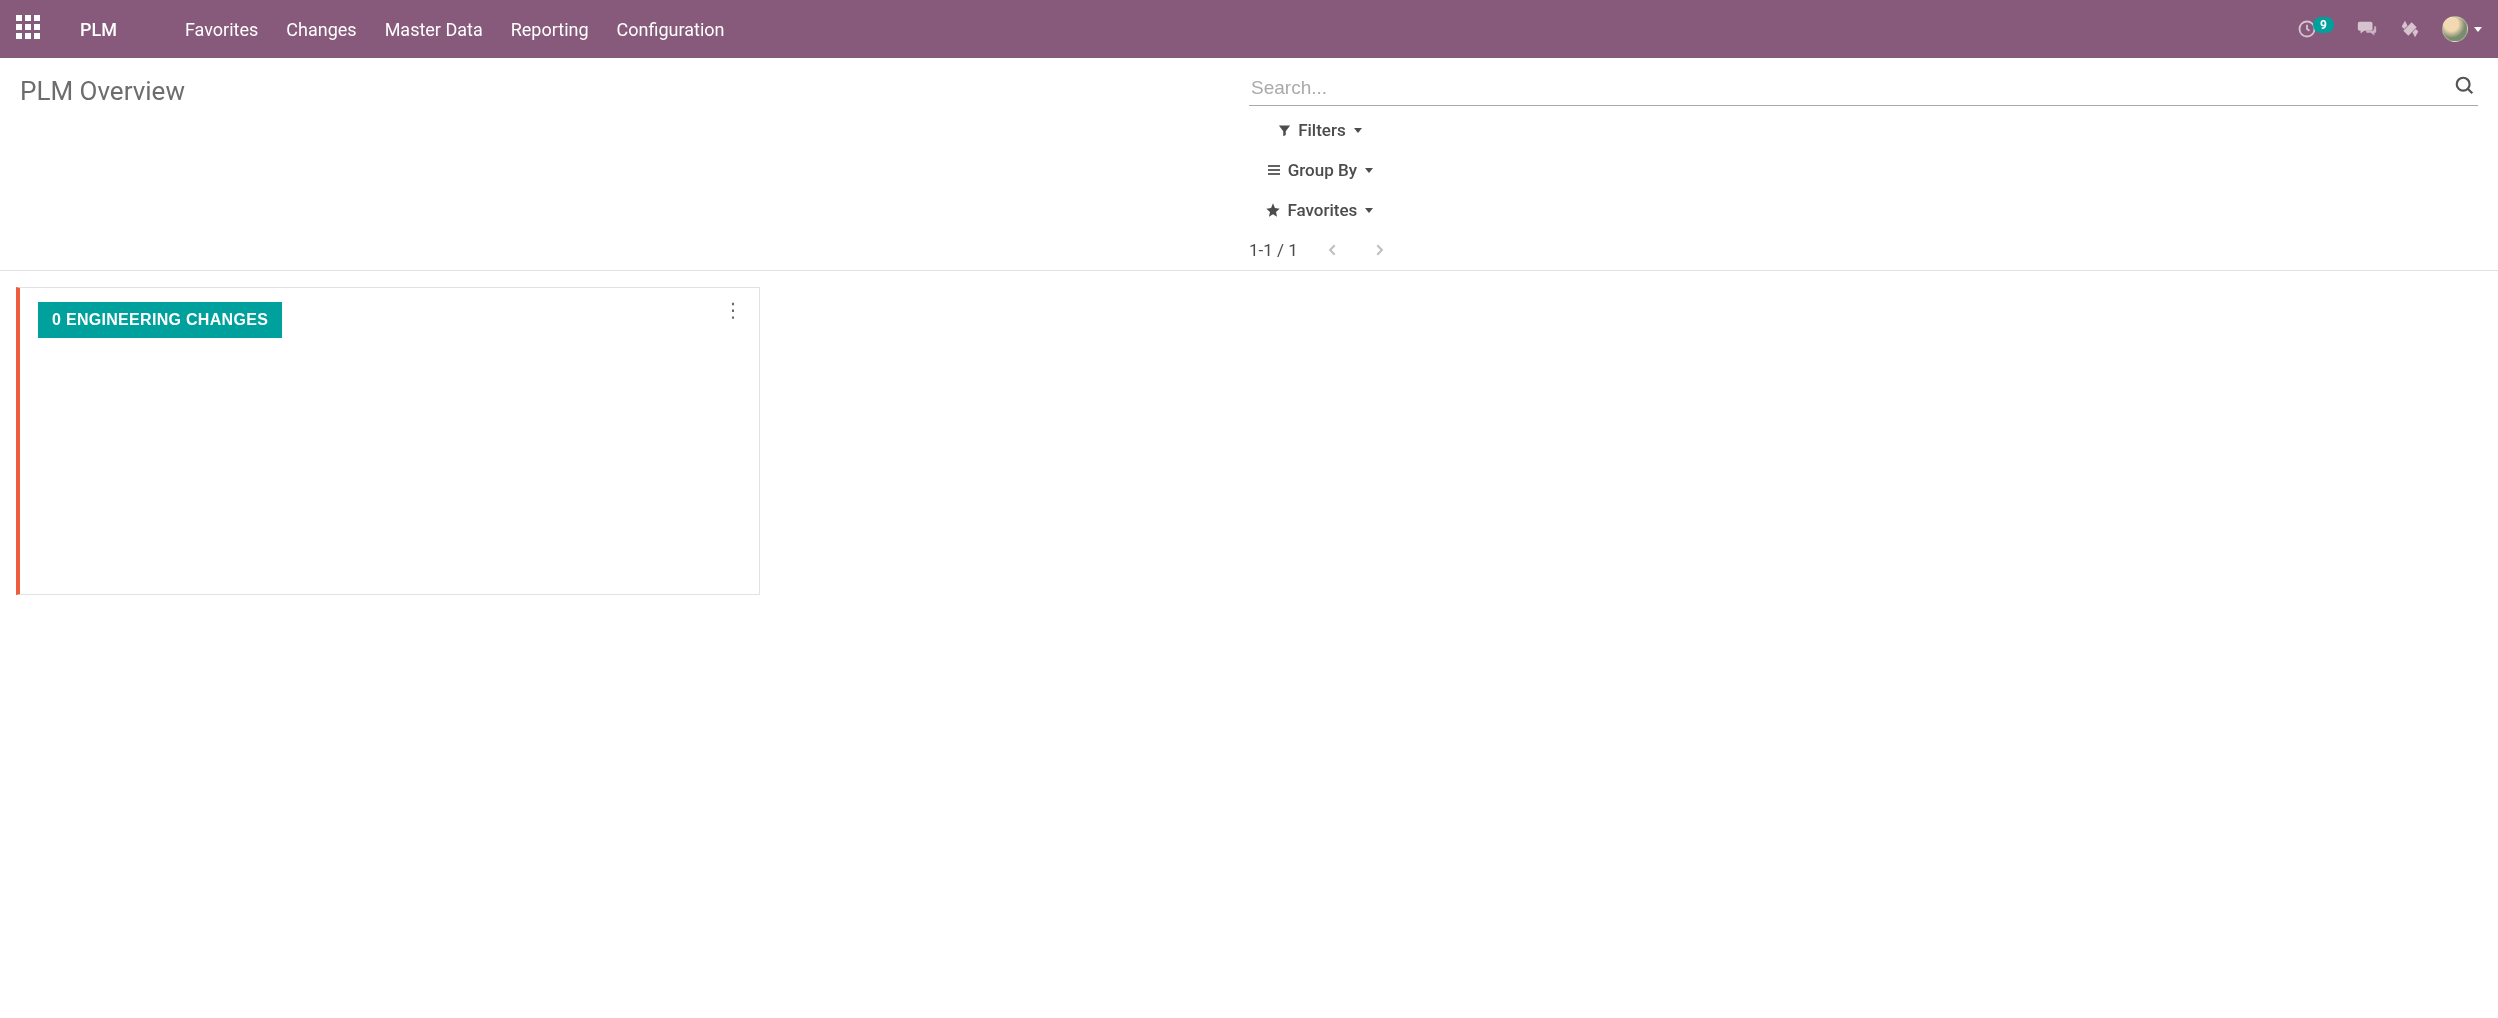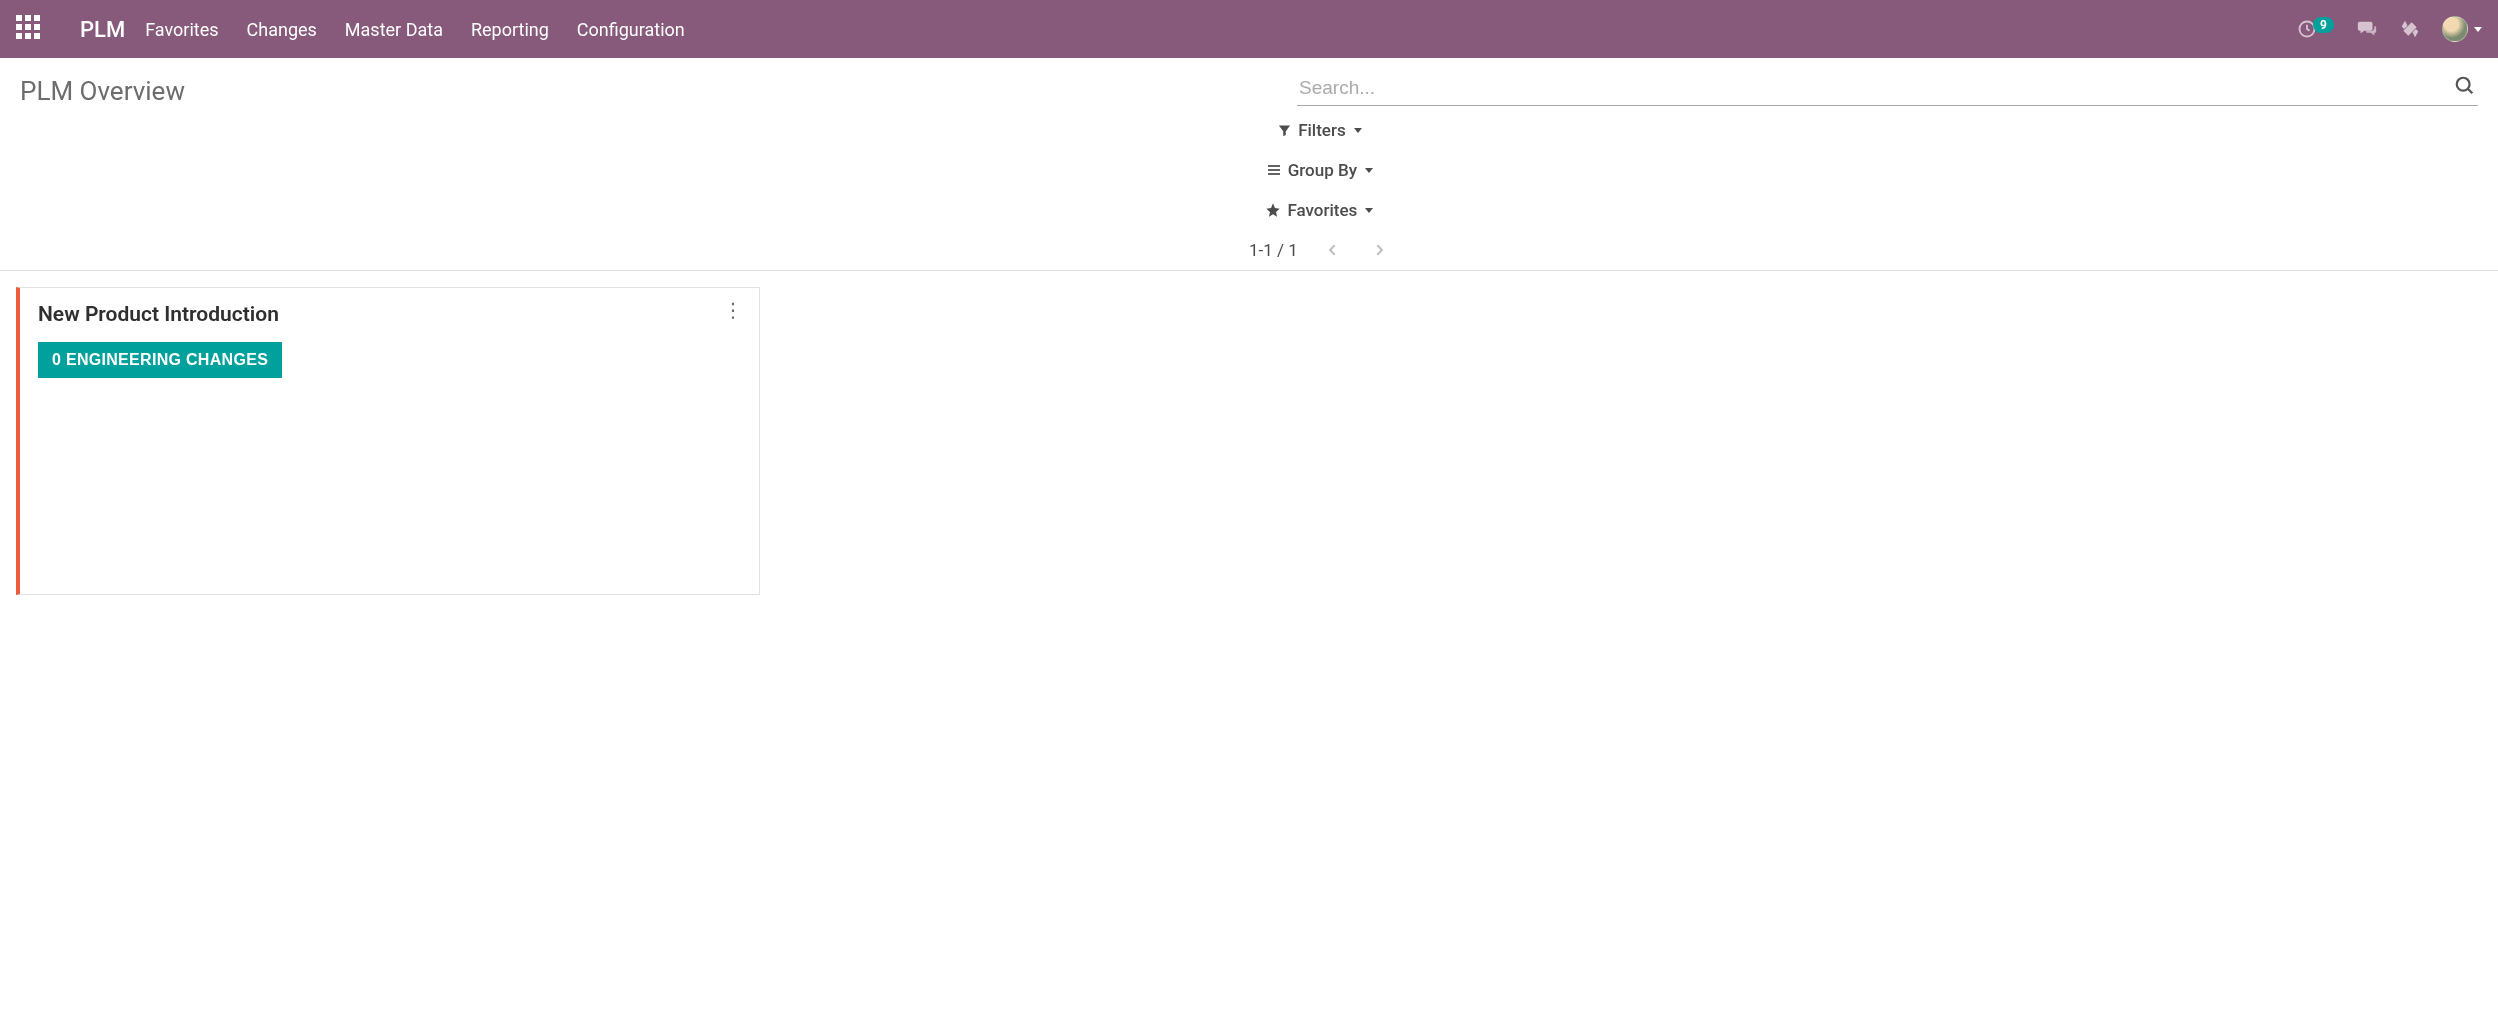--- a/index.html
+++ b/index.html
@@ -22,23 +22,23 @@
     width: 28px; height: 28px;
     display: grid;
     grid-template-columns: repeat(3, 6px);
     grid-template-rows: repeat(3, 6px);
     gap: 3px;
     cursor: pointer;
     margin-right: 36px;
   }
   .apps-icon span { background: #fff; width: 6px; height: 6px; display:block; }
   .brand {
-    font-size: 22px;
+    font-size: 18px;
     font-weight: 500;
-    margin-right: 20px;
+    margin-right: 68px;
     cursor: pointer;
   }
   .nav-menu { display: flex; gap: 28px; }
   .nav-item {
     font-size: 18px;
     cursor: pointer;
     color: #fff;
   }
   .nav-right {
     margin-left: auto;
@@ -90,21 +90,20 @@
   .cp-row1 { display:flex; align-items:flex-end; }
   .breadcrumb {
     font-size: 26px;
     color: #6d6d6d;
     flex: 0 0 50%;
     padding-top: 6px;
   }
   .search-wrap {
     flex: 1;
     position: relative;
-    margin-left: 48px;
   }
   .search-input {
     width: 100%;
     border: none;
     border-bottom: 1px solid #aaa;
     font-size: 19px;
     padding: 6px 30px 6px 2px;
     outline: none;
     color: #4c4c4c;
   }
@@ -312,16 +311,15 @@
       </div>
     </div>
   </div>
 </div>
 
 <div class="kanban">
   <div class="kcard">
     <div class="kcard-menu">
       <span>⋮</span>
     </div>
-    <div class="kcard-title">New Product Introduction</div>
     <button class="kbtn">0 Engineering Changes</button>
   </div>
 </div>
 
 </body></html>

